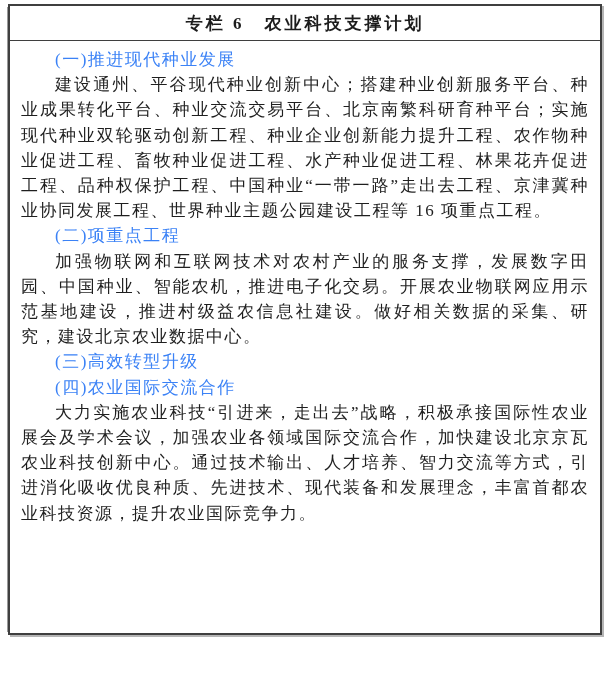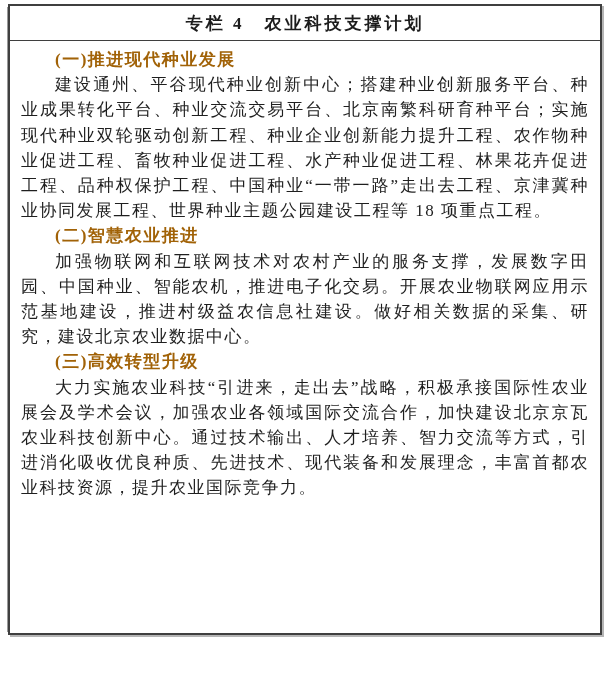--- a/index.html
+++ b/index.html
@@ -39,40 +39,41 @@
     height: 592px;
     overflow: hidden;
     font-size: 17px;
     line-height: 25.2px;
     letter-spacing: 1.5px;
     color: #1f1f1f;
     text-align: justify;
   }
   .sec-heading {
     text-indent: 2em;
-    font-weight: 700;
-    color: #a16207;
+    font-weight: 400;
+    color: #3b82f6;
   }
   .sec-paragraph {
     text-indent: 2em;
   }
 </style>
 </head>
 <body>
 
 <div class="page">
   <div class="column-box">
-    <div class="panel-title">专栏 4　农业科技支撑计划</div>
+    <div class="panel-title">专栏 6　农业科技支撑计划</div>
     <div class="panel-body">
 
       <div class="sec-heading">(一)推进现代种业发展</div>
-      <p class="sec-paragraph">建设通州、平谷现代种业创新中心；搭建种业创新服务平台、种业成果转化平台、种业交流交易平台、北京南繁科研育种平台；实施现代种业双轮驱动创新工程、种业企业创新能力提升工程、农作物种业促进工程、畜牧种业促进工程、水产种业促进工程、林果花卉促进工程、品种权保护工程、中国种业“一带一路”走出去工程、京津冀种业协同发展工程、世界种业主题公园建设工程等 18 项重点工程。</p>
+      <p class="sec-paragraph">建设通州、平谷现代种业创新中心；搭建种业创新服务平台、种业成果转化平台、种业交流交易平台、北京南繁科研育种平台；实施现代种业双轮驱动创新工程、种业企业创新能力提升工程、农作物种业促进工程、畜牧种业促进工程、水产种业促进工程、林果花卉促进工程、品种权保护工程、中国种业“一带一路”走出去工程、京津冀种业协同发展工程、世界种业主题公园建设工程等 16 项重点工程。</p>
 
-      <div class="sec-heading">(二)智慧农业推进</div>
+      <div class="sec-heading">(二)项重点工程</div>
       <p class="sec-paragraph">加强物联网和互联网技术对农村产业的服务支撑，发展数字田园、中国种业、智能农机，推进电子化交易。开展农业物联网应用示范基地建设，推进村级益农信息社建设。做好相关数据的采集、研究，建设北京农业数据中心。</p>
 
       <div class="sec-heading">(三)高效转型升级</div>
 
+      <div class="sec-heading">(四)农业国际交流合作</div>
       <p class="sec-paragraph">大力实施农业科技“引进来，走出去”战略，积极承接国际性农业展会及学术会议，加强农业各领域国际交流合作，加快建设北京京瓦农业科技创新中心。通过技术输出、人才培养、智力交流等方式，引进消化吸收优良种质、先进技术、现代装备和发展理念，丰富首都农业科技资源，提升农业国际竞争力。</p>
 
     </div>
   </div>
 </div>
 
 </body></html>

